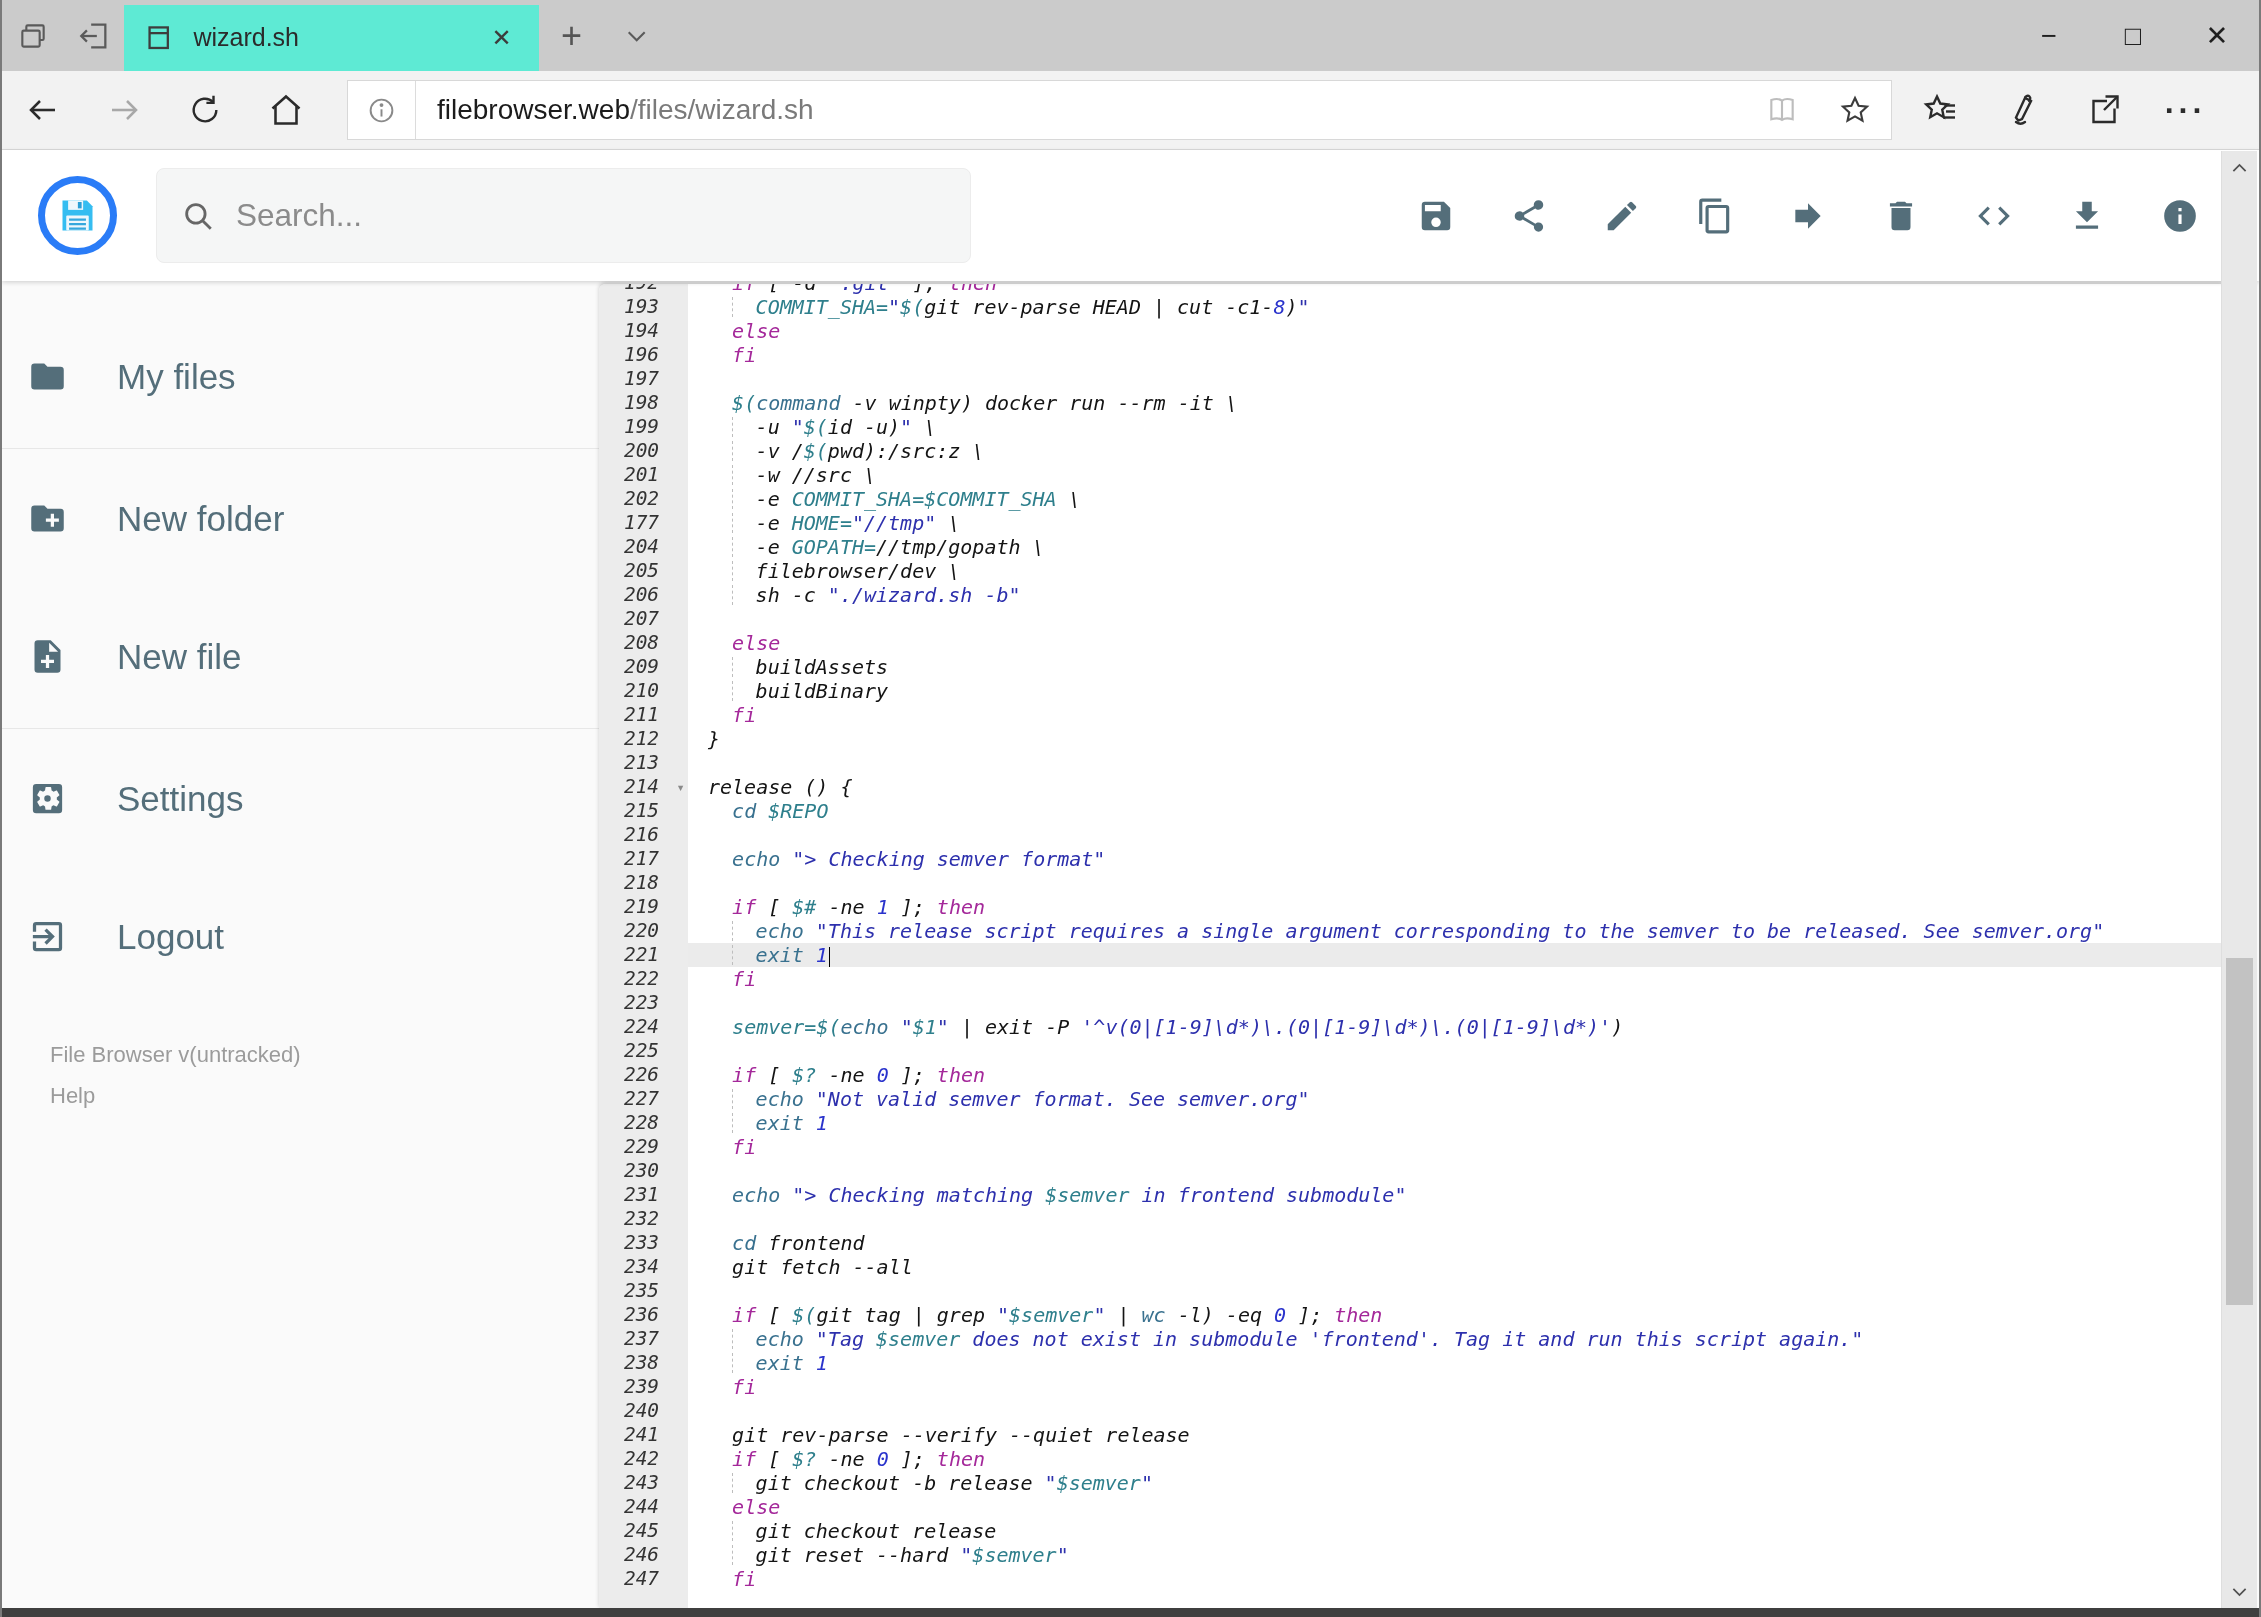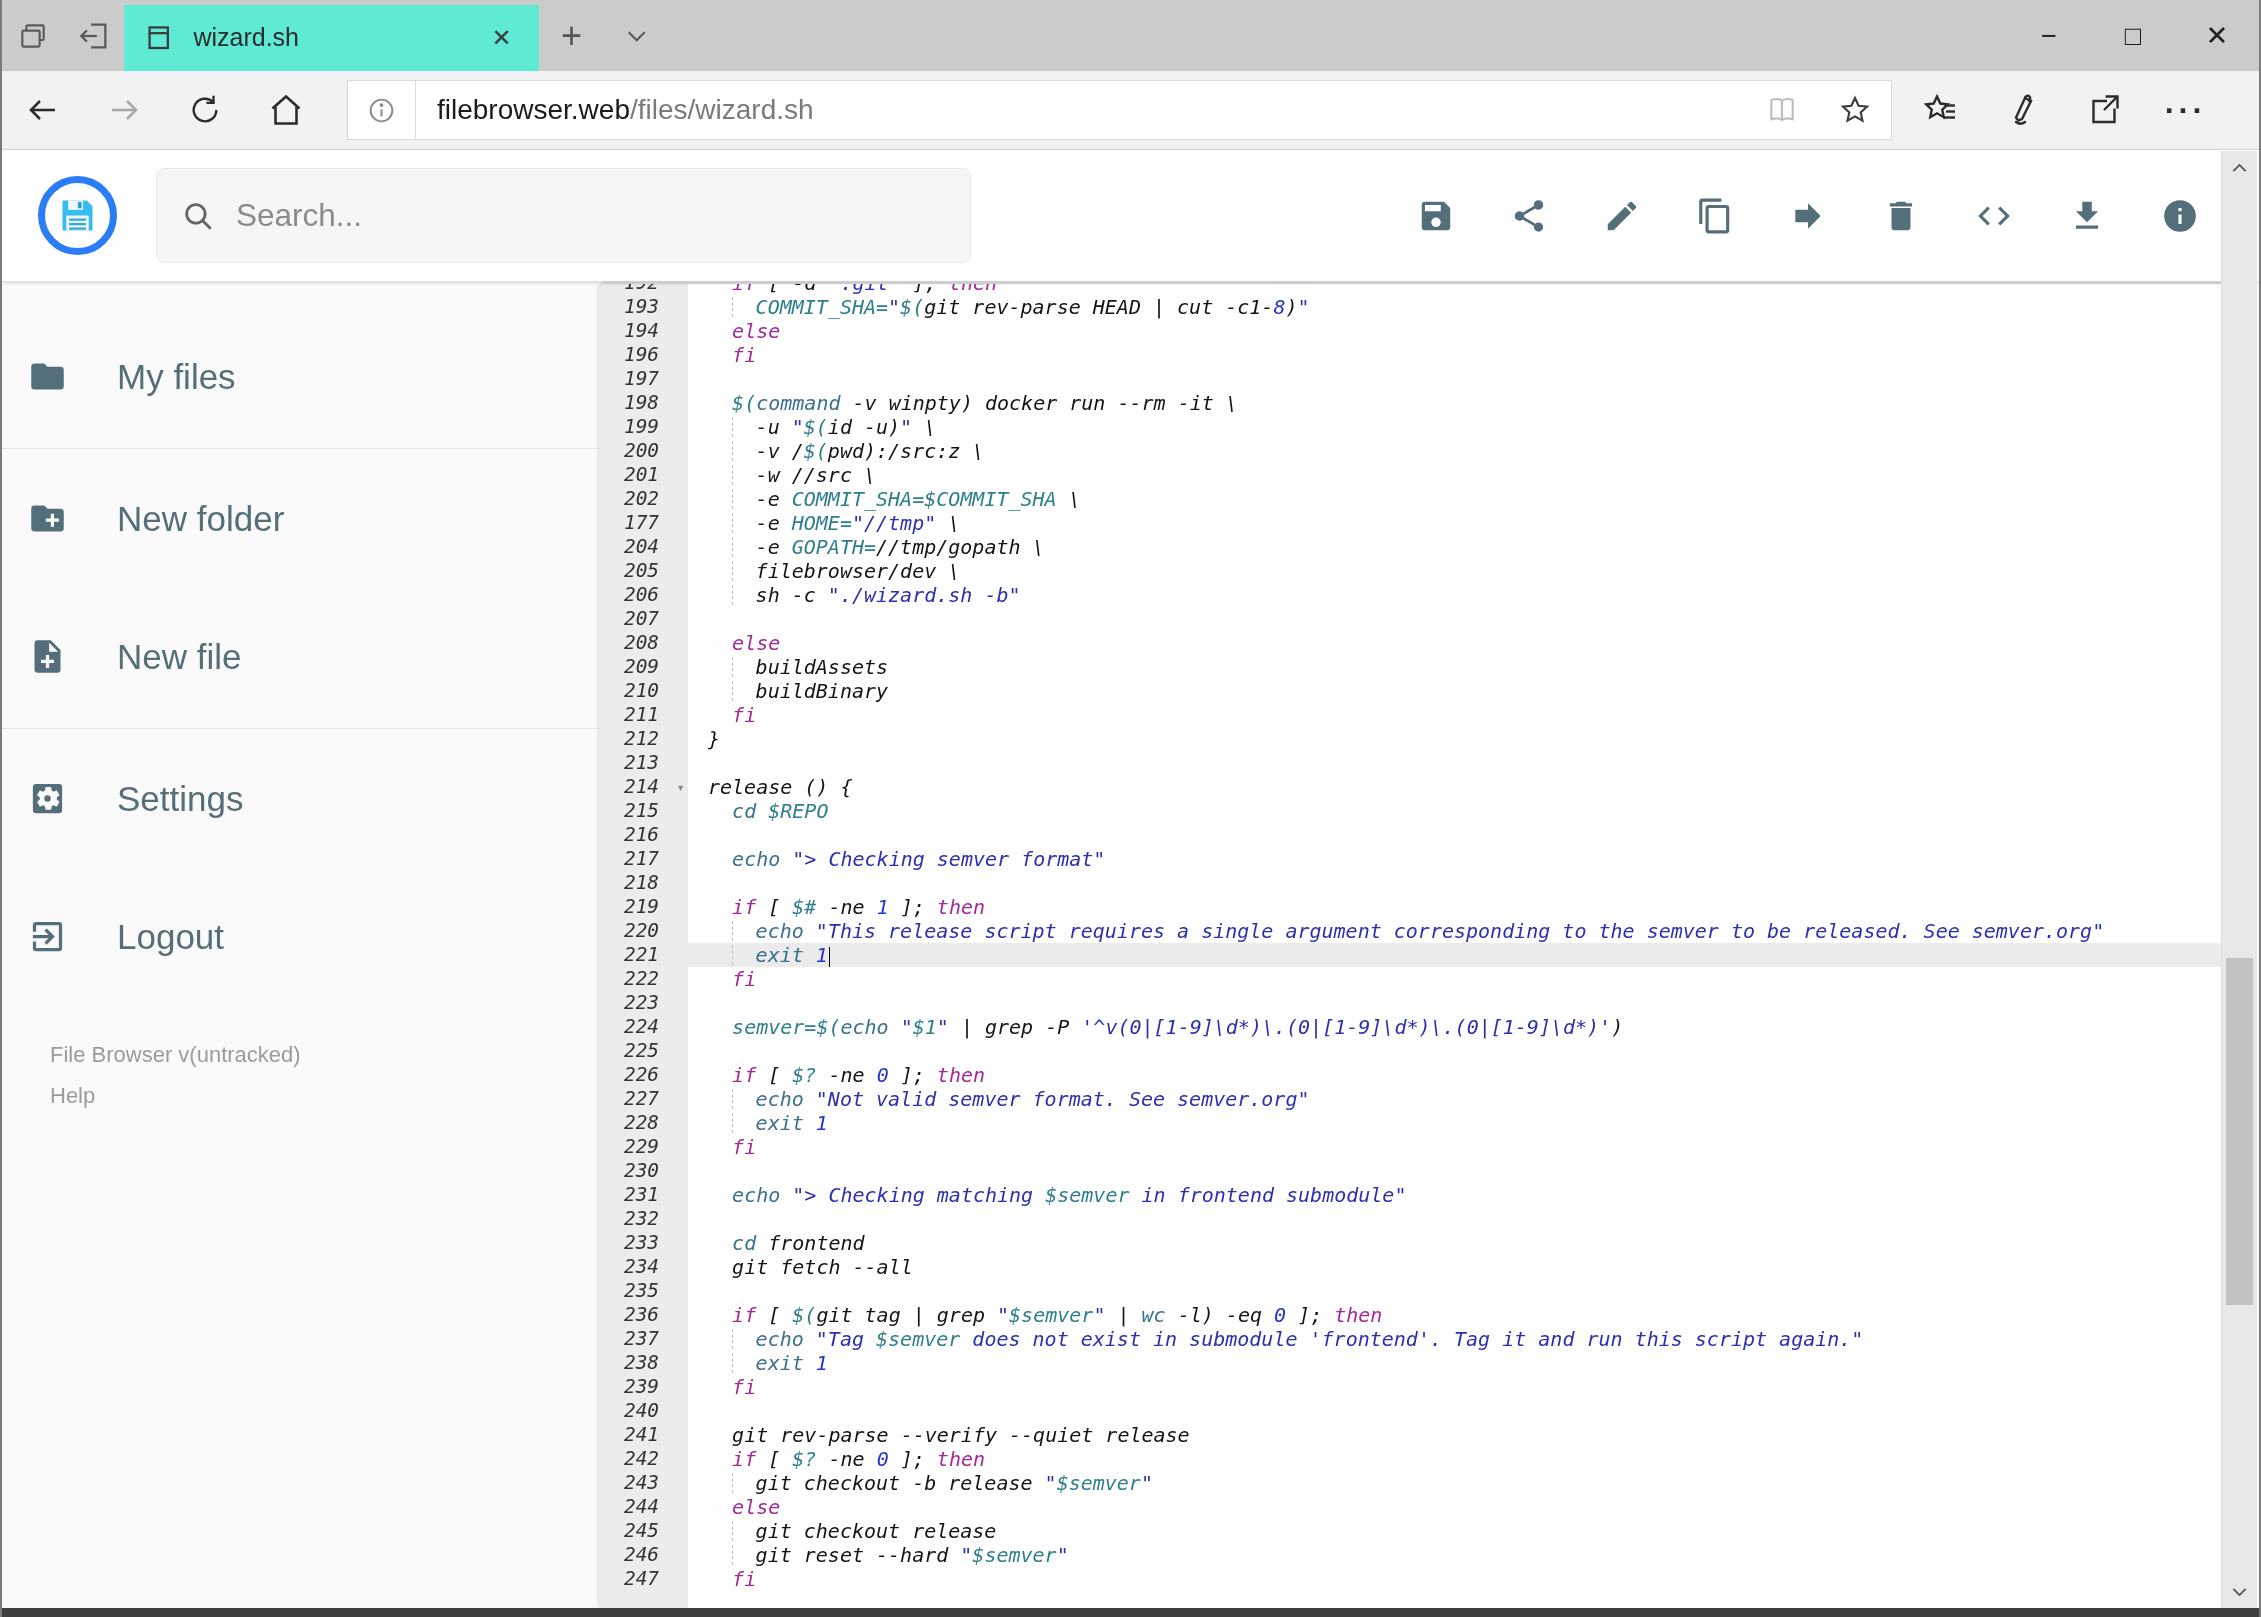--- a/index.html
+++ b/index.html
@@ -468,21 +468,21 @@
         <div class="crow">
           <span class="ln">222</span>
           <span class="lc"><span class="tok-w">  </span><span class="tok-k">fi</span></span>
         </div>
         <div class="crow">
           <span class="ln">223</span>
           <span class="lc"></span>
         </div>
         <div class="crow">
           <span class="ln">224</span>
-          <span class="lc"><span class="tok-w">  </span><span class="tok-v">semver=$(</span><span class="tok-b">echo</span><span class="tok-d"> </span><span class="tok-s">"</span><span class="tok-v">$1</span><span class="tok-s">"</span><span class="tok-d"> | grep -P </span><span class="tok-s">'^v(0|[1-9]\d*)\.(0|[1-9]\d*)\.(0|[1-9]\d*)'</span><span class="tok-d">)</span></span>
+          <span class="lc"><span class="tok-w">  </span><span class="tok-v">semver=$(</span><span class="tok-b">echo</span><span class="tok-d"> </span><span class="tok-s">"</span><span class="tok-v">$1</span><span class="tok-s">"</span><span class="tok-d"> | exit -P </span><span class="tok-s">'^v(0|[1-9]\d*)\.(0|[1-9]\d*)\.(0|[1-9]\d*)'</span><span class="tok-d">)</span></span>
         </div>
         <div class="crow">
           <span class="ln">225</span>
           <span class="lc"></span>
         </div>
         <div class="crow">
           <span class="ln">226</span>
           <span class="lc"><span class="tok-w">  </span><span class="tok-k">if</span><span class="tok-d"> [ </span><span class="tok-v">$?</span><span class="tok-d"> -ne </span><span class="tok-n">0</span><span class="tok-d"> ]; </span><span class="tok-k">then</span></span>
         </div>
         <div class="crow">

